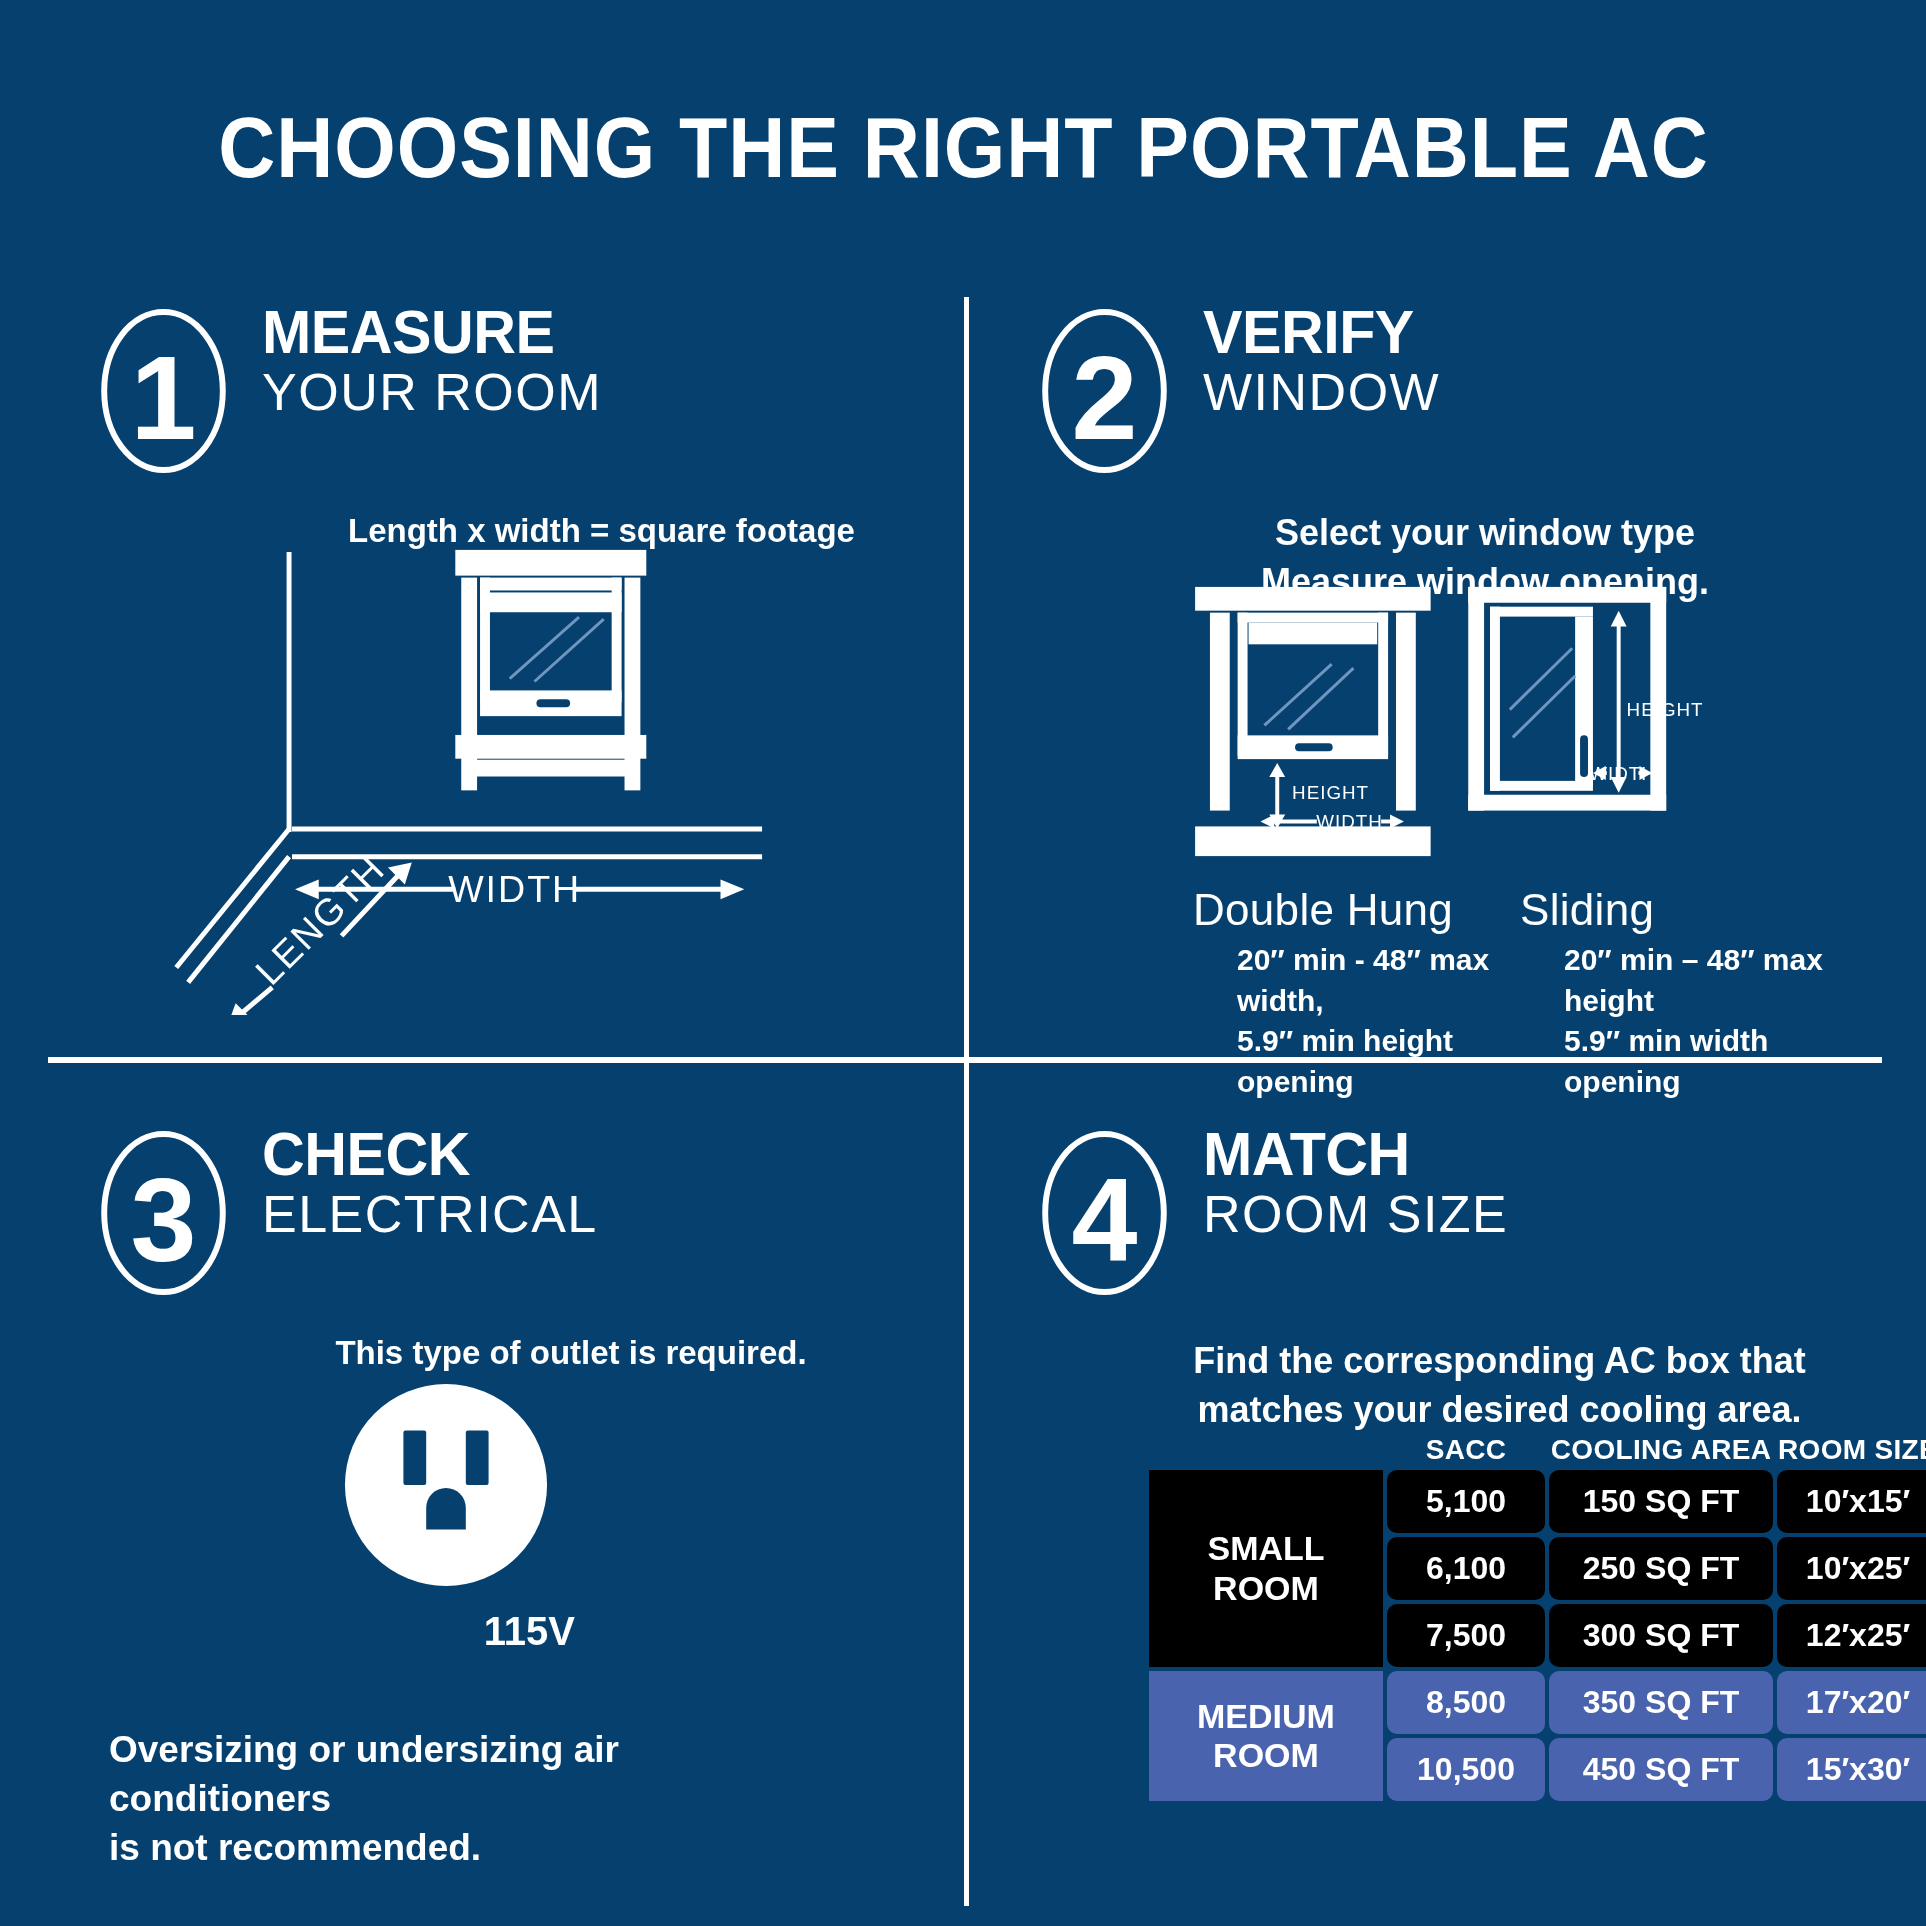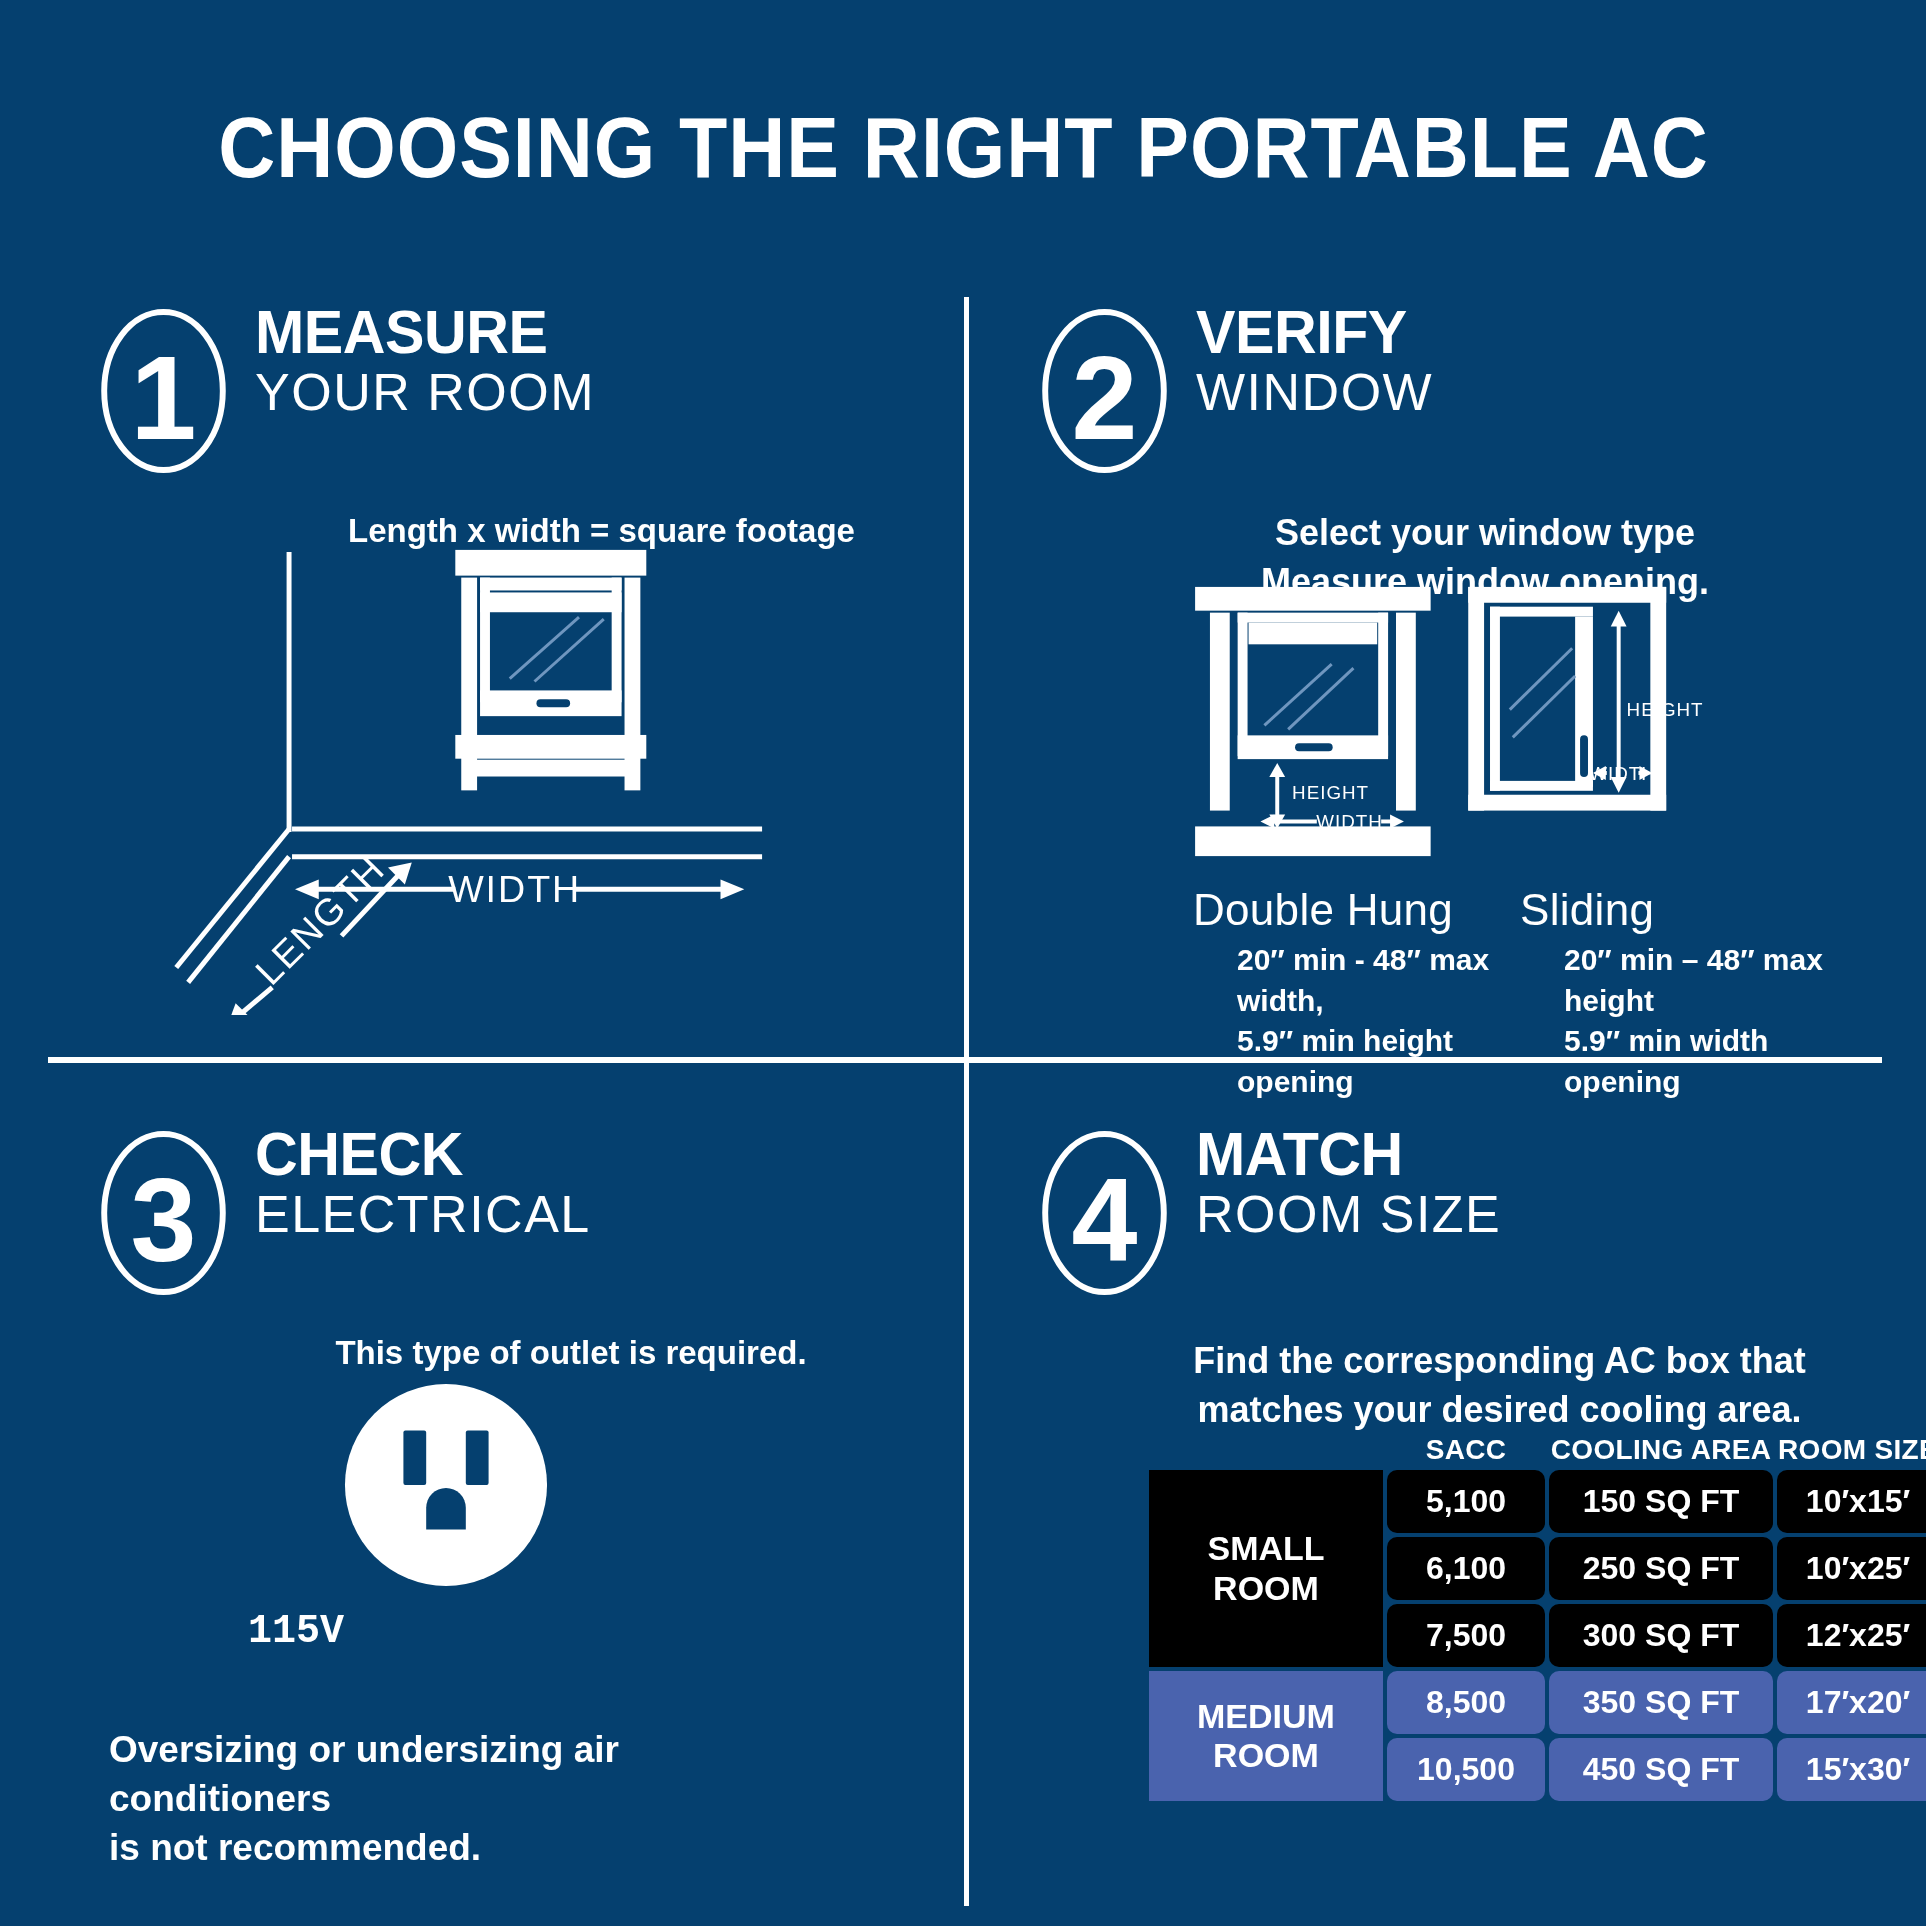--- a/index.html
+++ b/index.html
@@ -41,21 +41,21 @@
   #q2{left:1040px;top:307px;width:842px;height:733px;}
   #q3{left:99px;top:1129px;width:842px;height:752px;}
   #q4{left:1040px;top:1129px;width:871px;height:752px;}
 
   
   .step-head{position:relative;height:188px;}
   .badge{
     position:absolute;left:0;top:0;width:129px;height:168px;
   }
   .badge svg{display:block;}
-  .head-text{position:absolute;left:156px;top:-6px;}
+  .head-text{position:absolute;left:163px;top:-6px;}
   .head-bold{
     font-size:61px;font-weight:bold;line-height:1.02;
     letter-spacing:-0.5px;
     font-family:"Liberation Sans Narrow","Liberation Sans",sans-serif;
     transform:scaleX(0.97);transform-origin:left center;
   }
   .head-light{
     font-size:52px;font-weight:300;line-height:1.05;
     letter-spacing:1.5px;
     margin-top:2px;
@@ -72,22 +72,22 @@
 
   
   .diagram{position:absolute;}
   #room-diagram{left:168px;top:540px;}
   #windows-diagram{left:1193px;top:579px;}
   #outlet-diagram{left:342px;top:1381px;}
 
   
   .outlet-label{
     position:absolute;left:248px;top:1609px;width:327px;
-    text-align:left;font-size:40px;font-weight:bold;
-    font-family:Liberation Mono, monospace;
+    text-align:right;font-size:40px;font-weight:bold;
+    font-family:Liberation Sans, sans-serif;
   }
 
   
   .wincaps{position:absolute;left:1193px;top:886px;width:693px;
     display:flex;}
   .wincap{width:327px;}
   .wincap.second{margin-left:0px;}
   .wincap-title{font-size:44px;font-weight:300;letter-spacing:0.3px;line-height:1.1;}
   .wincap-body{font-size:30px;font-weight:bold;line-height:1.35;margin-top:6px;
     font-family:"Liberation Sans Narrow","Liberation Sans",sans-serif;margin-left:44px;}

